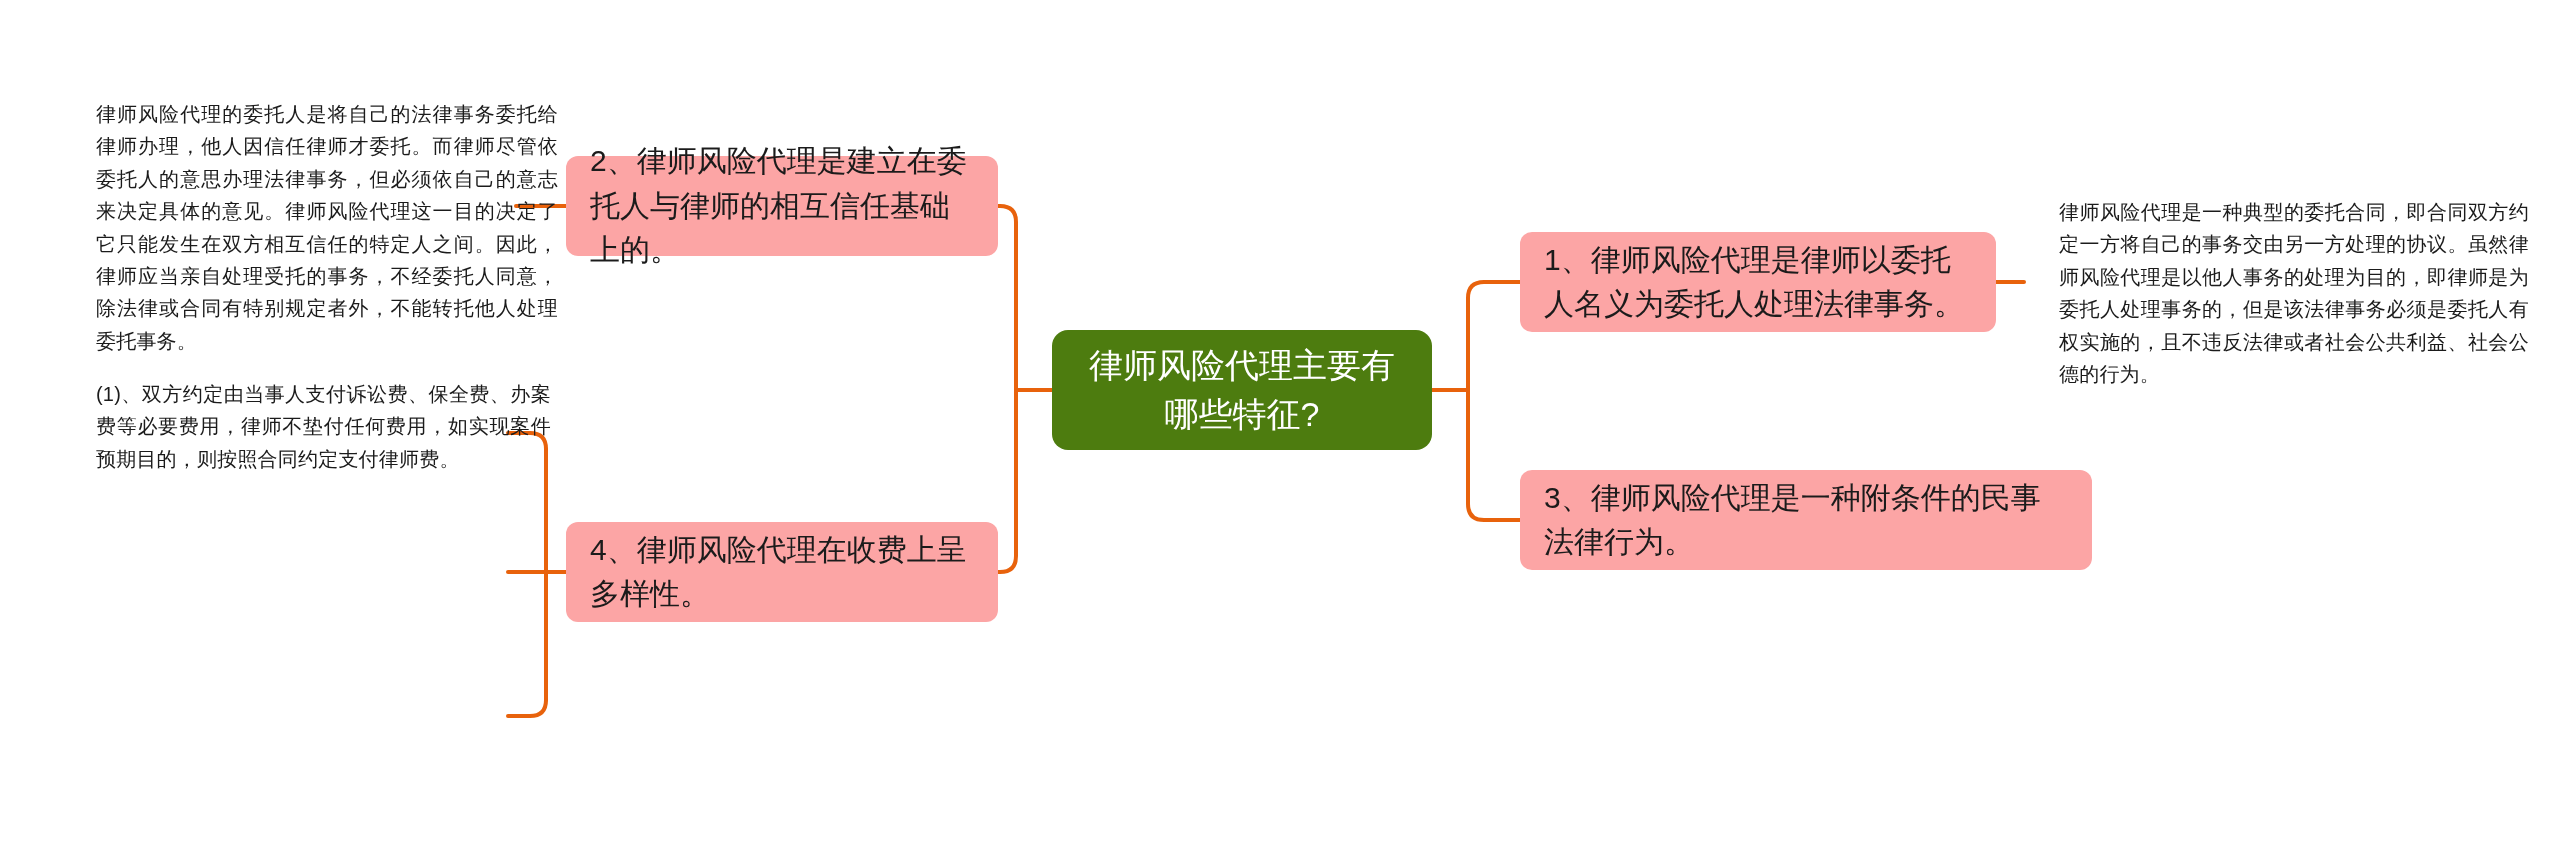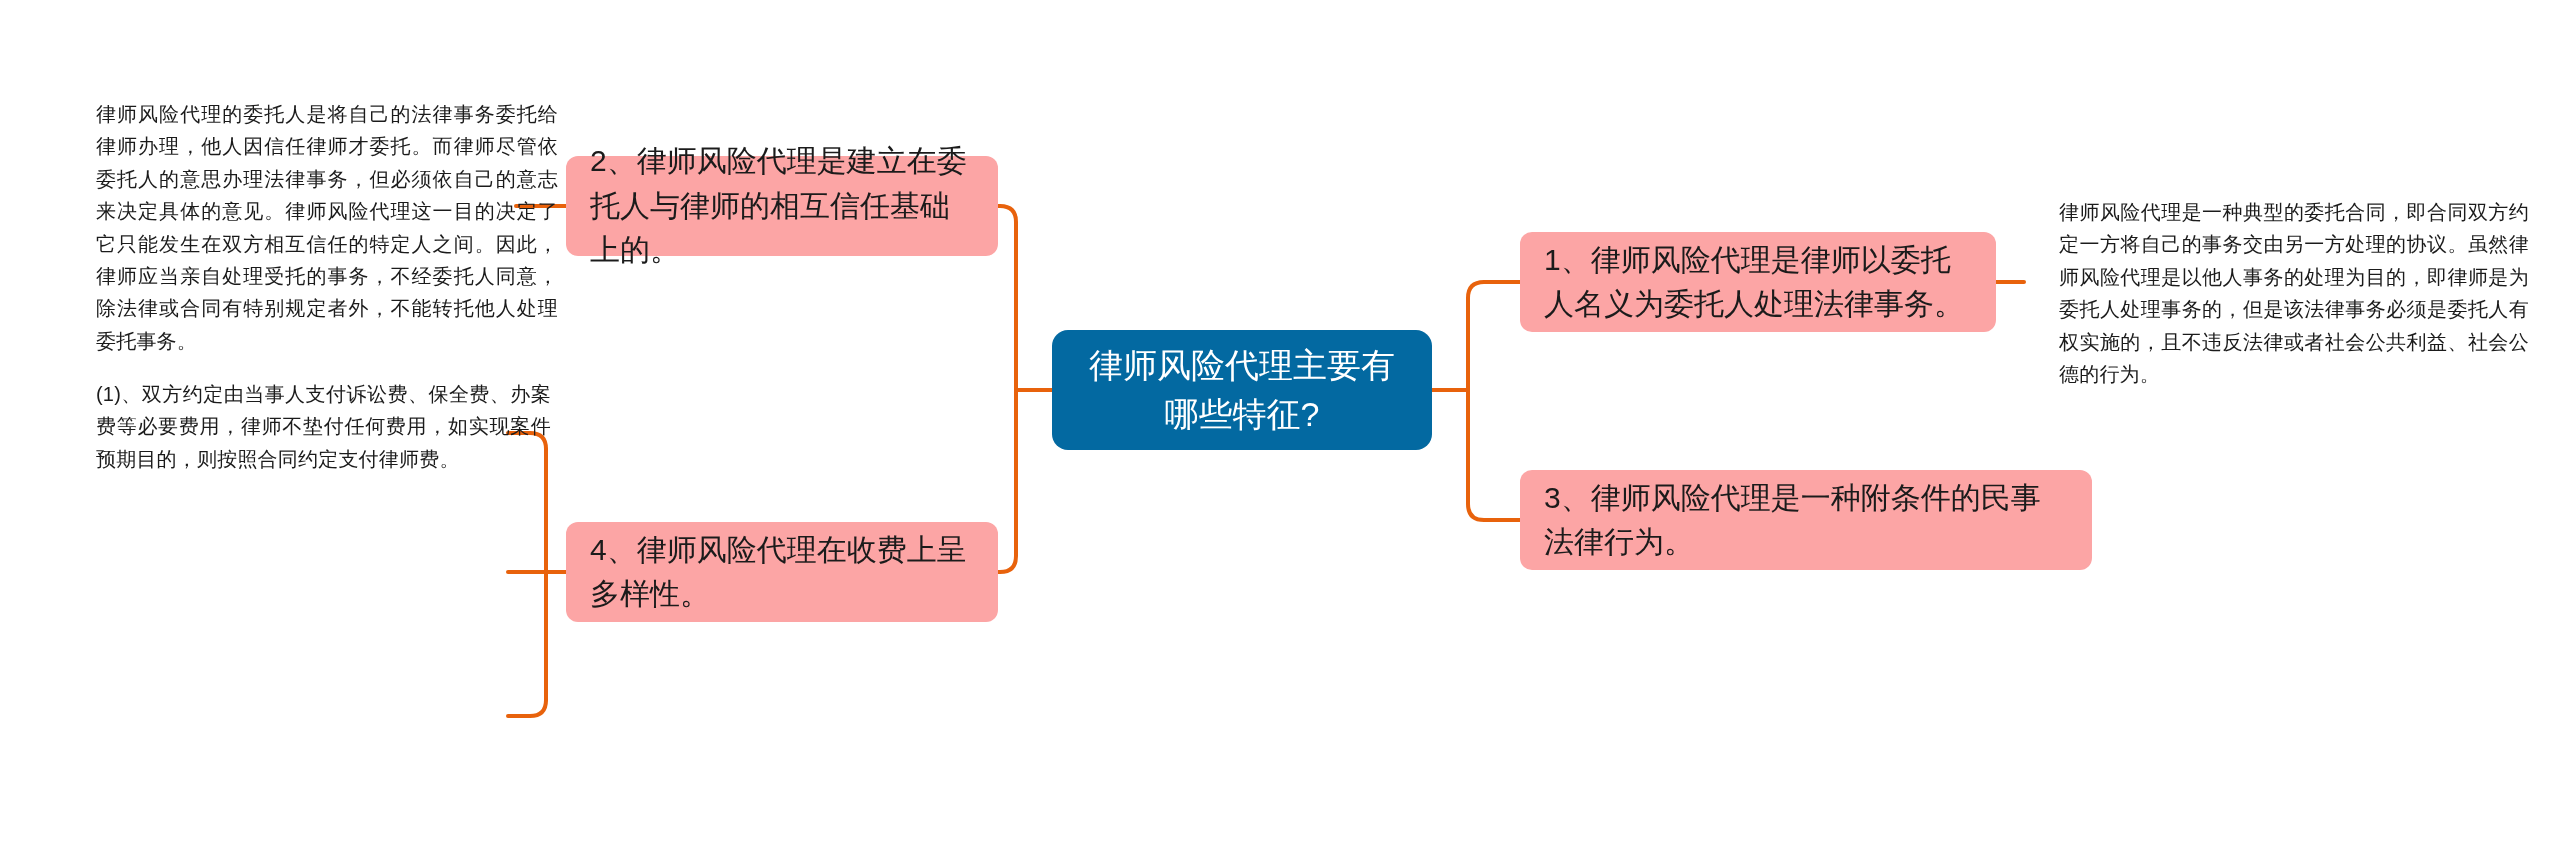--- a/index.html
+++ b/index.html
@@ -15,21 +15,21 @@
   svg.links{position:absolute;left:0;top:0;width:2560px;height:855px;pointer-events:none;}
 
   .node{
     position:absolute;
     box-sizing:border-box;
     border-radius:12px;
     display:flex;
     align-items:center;
   }
   .node-root{
-    background:#0369a1;
+    background:#4d7c0f;
     color:#ffffff;
     border-radius:16px;
     justify-content:center;
     text-align:center;
     font-size:34px;
     line-height:1.45;
     padding:10px 22px;
   }
   .node-branch{
     background:#fca5a5;

